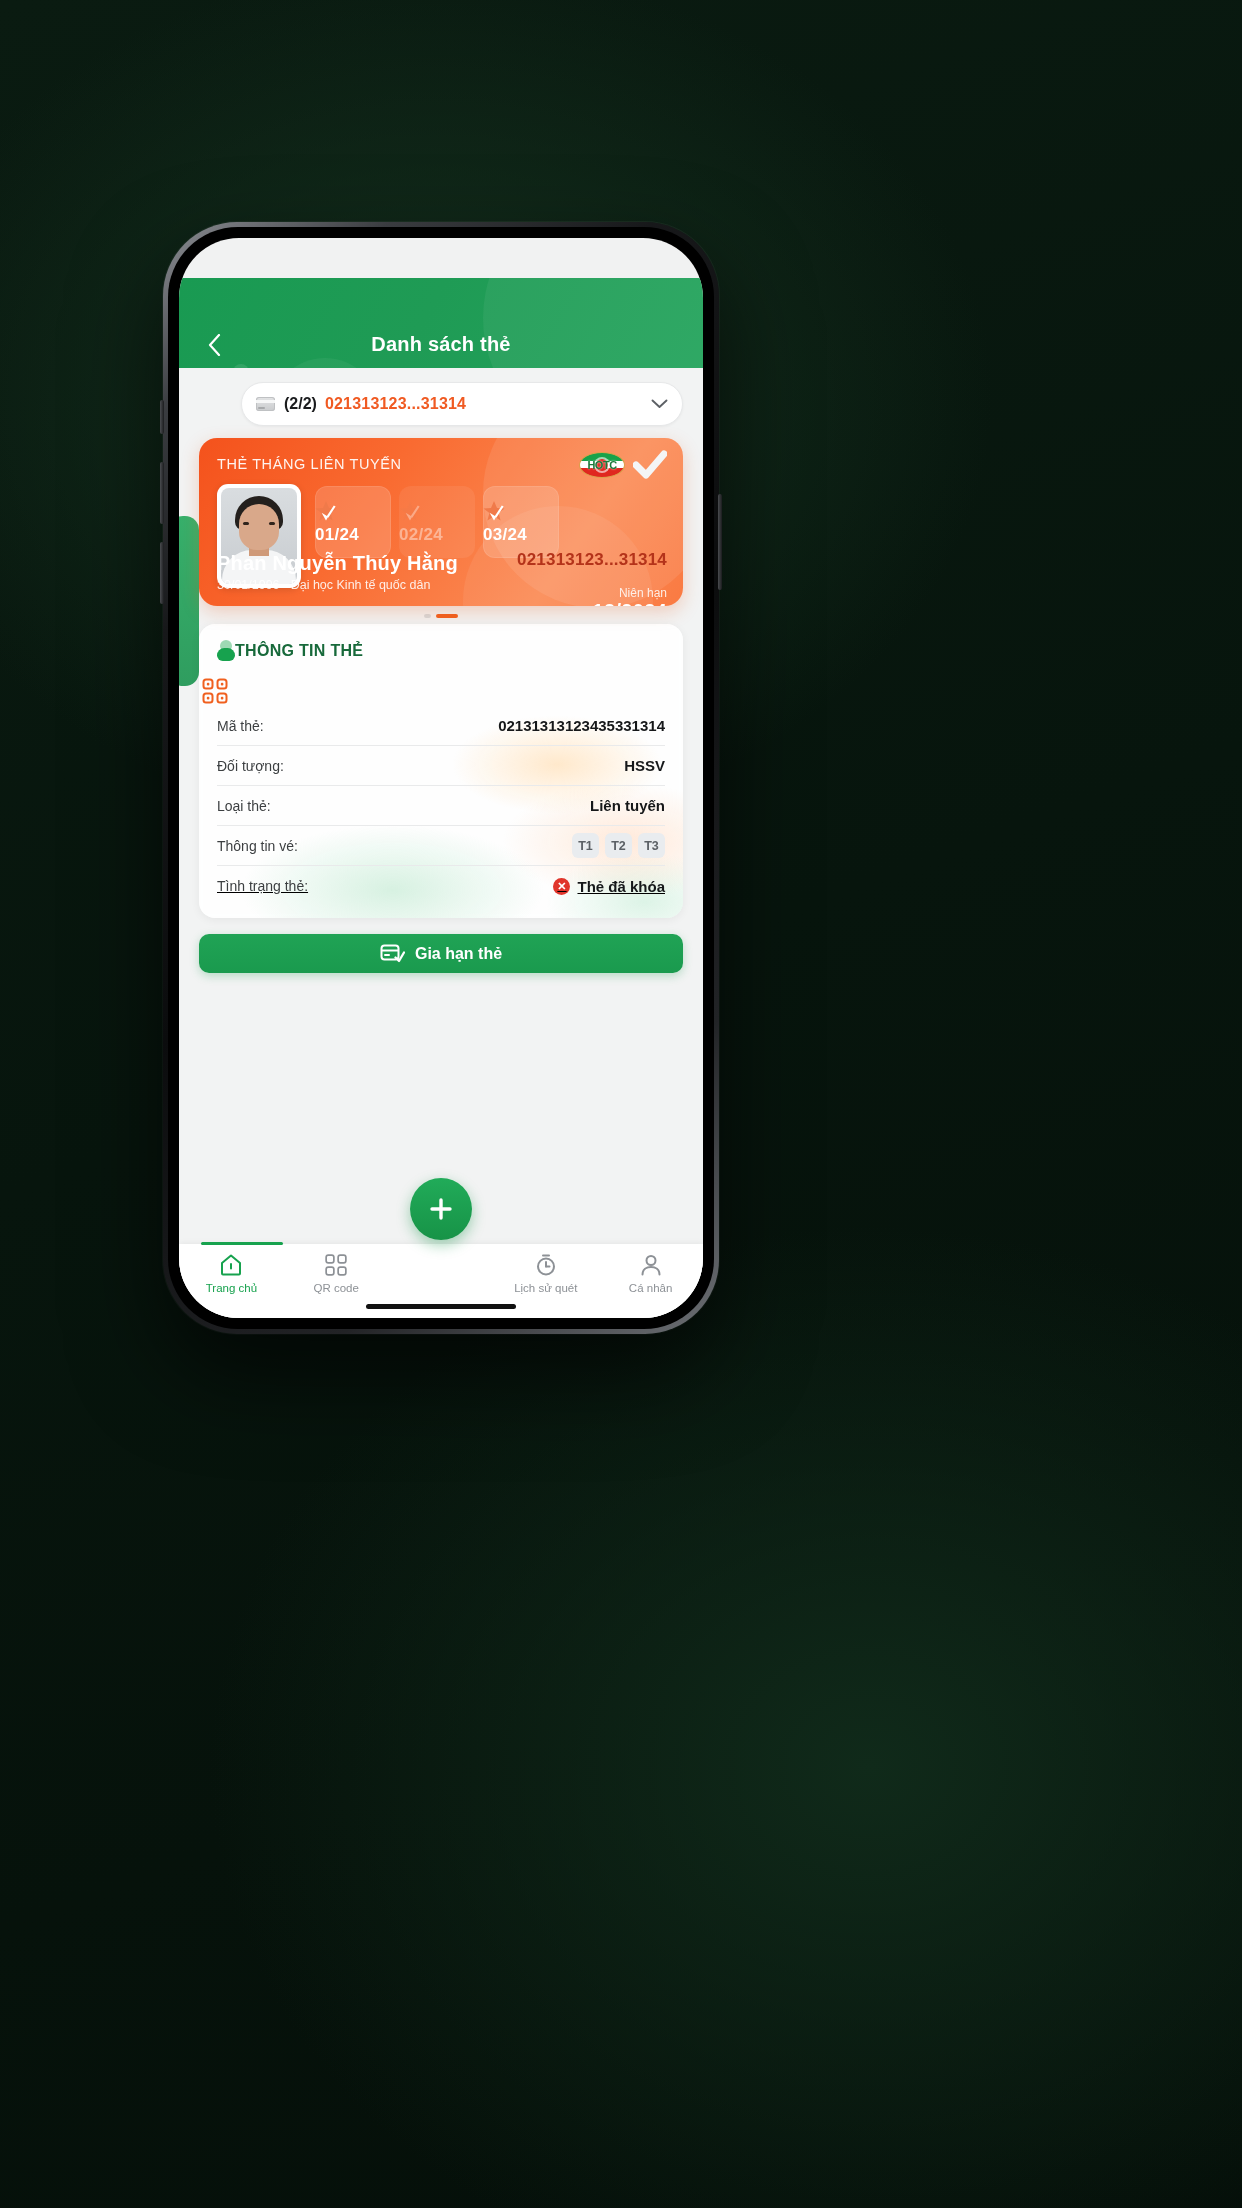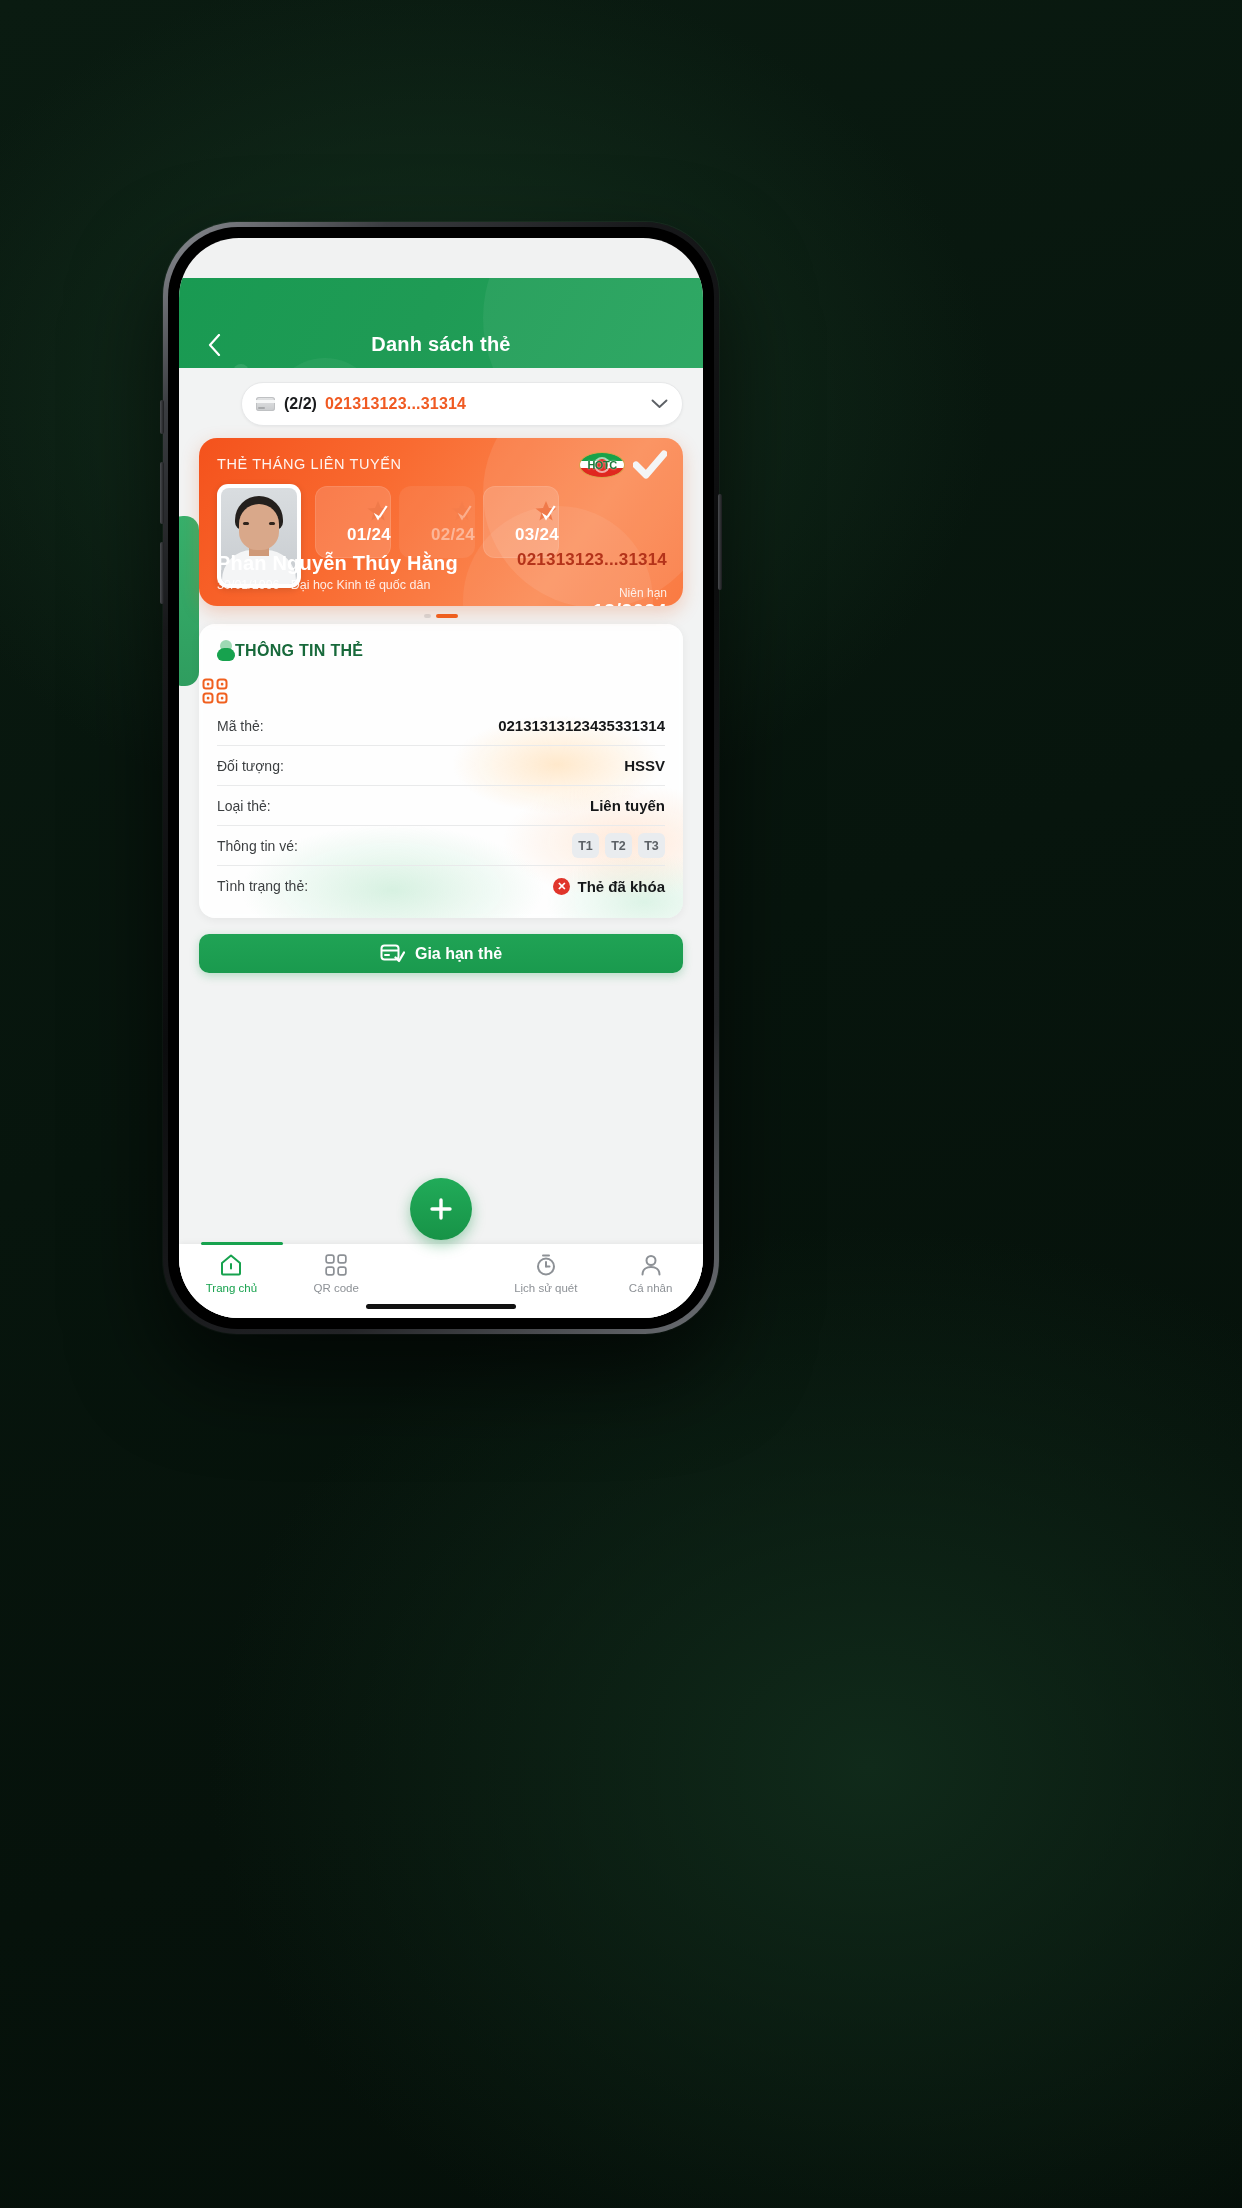--- a/index.html
+++ b/index.html
@@ -217,21 +217,21 @@
   .ph-neck {
     position: absolute; left: 50%; transform: translateX(-50%);
     bottom: 28px; width: 20px; height: 16px; background: #cf9a79;
   }
 
   .months { display: flex; gap: 8px; margin-top: 2px; }
   .month {
     width: 76px; height: 72px; border-radius: 12px;
     background: rgba(255,255,255,.1);
     display: flex; flex-direction: column;
-    align-items: flex-end; justify-content: center; gap: 3px;
+    align-items: flex-start; justify-content: center; gap: 3px;
     cursor: pointer;
   }
   .month.active { background: rgba(255,255,255,.16); box-shadow: inset 0 0 0 1px rgba(255,255,255,.1); }
   .month.dim { background: rgba(255,255,255,.07); }
   .month.dim .m-label { color: rgba(255,255,255,.42); }
   .month.dim .star { opacity: .35; }
   .m-label { color: #fff; font-size: 17px; font-weight: bold; letter-spacing: .3px; }
 
   .tk-right {
     position: absolute; right: 16px; top: 112px;
@@ -280,21 +280,21 @@
   }
   .qr-ico { position: absolute; right: 16px; top: 15px; cursor: pointer; }
 
   .rows { margin-top: 12px; }
   .row {
     display: flex; align-items: center; justify-content: space-between;
     min-height: 40px;
     border-bottom: 1px solid #e9eaeb;
     gap: 10px;
   }
-  .row:last-child { border-bottom: none; }
+  .row:last-child { border-bottom: none; text-decoration: underline; }
   .row-label { font-size: 14px; color: #3c3f41; }
   .row-value { font-size: 15px; color: #16181a; font-weight: bold; text-align: right; }
   .tkts { display: flex; gap: 6px; }
   .tkt {
     min-width: 27px; height: 25px; border-radius: 6px;
     background: #e9ecef; color: #5c6166;
     font-size: 12.5px; font-weight: bold;
     display: flex; align-items: center; justify-content: center;
     padding: 0 5px;
   }

